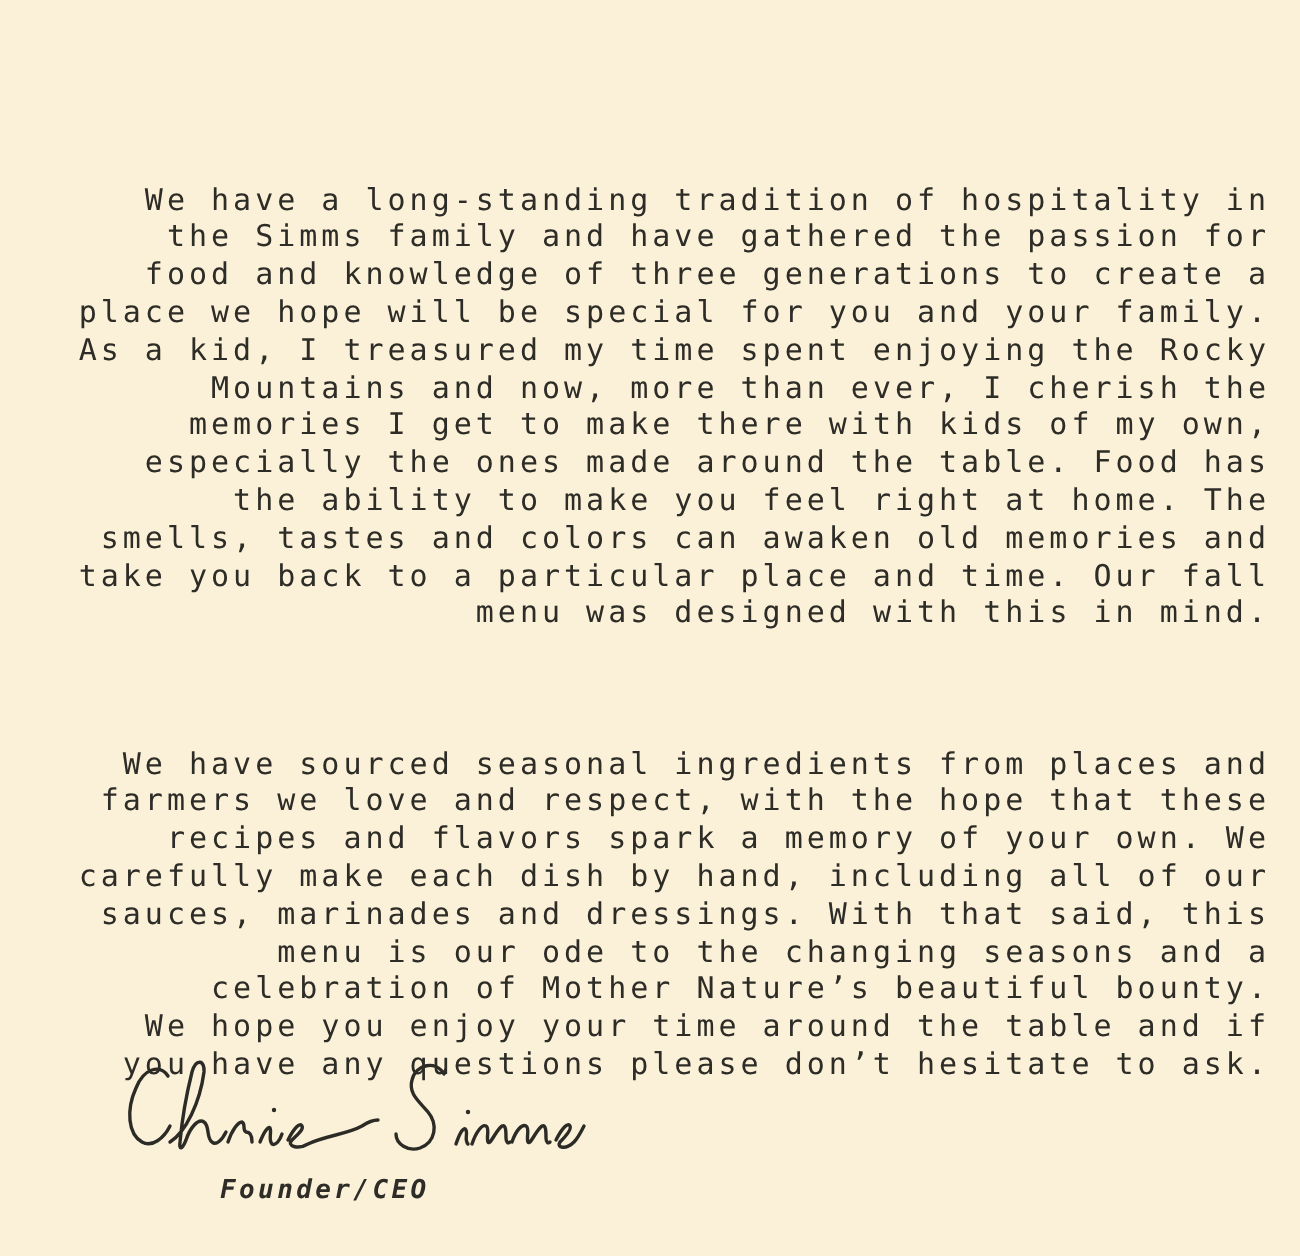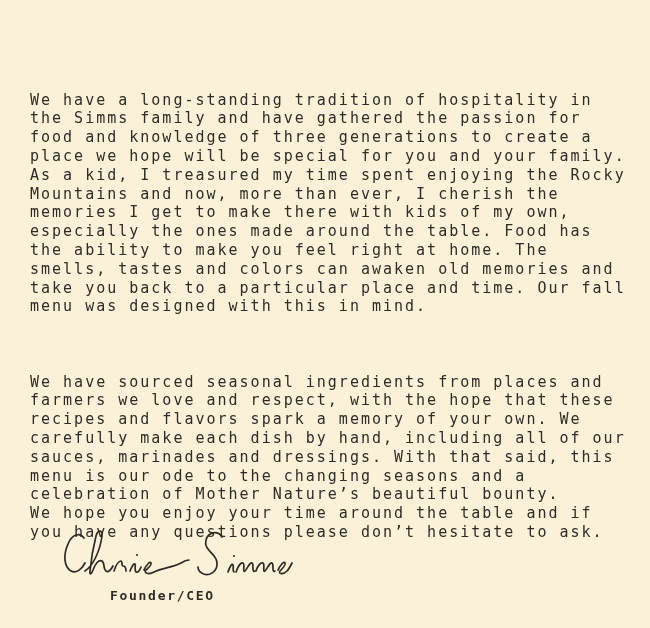--- a/index.html
+++ b/index.html
@@ -20,27 +20,29 @@
     top: 53px;
     width: 605px;
     color: #2E2C27;
     font-size: 15px;
     line-height: 18.8px;
     letter-spacing: 2px;
     white-space: pre;
   }
   .para {
     margin: 0 0 18.8px 0;
+    text-align: right;
   }
   .signature-block {
     position: absolute;
     left: 0;
     top: 525px;
     width: 592px;
     height: 90px;
+    font-style: italic;
   }
   .signature-svg {
     position: absolute;
     left: 50px;
     top: 0;
     width: 250px;
     height: 60px;
   }
   .signature-svg path {
     fill: none;

